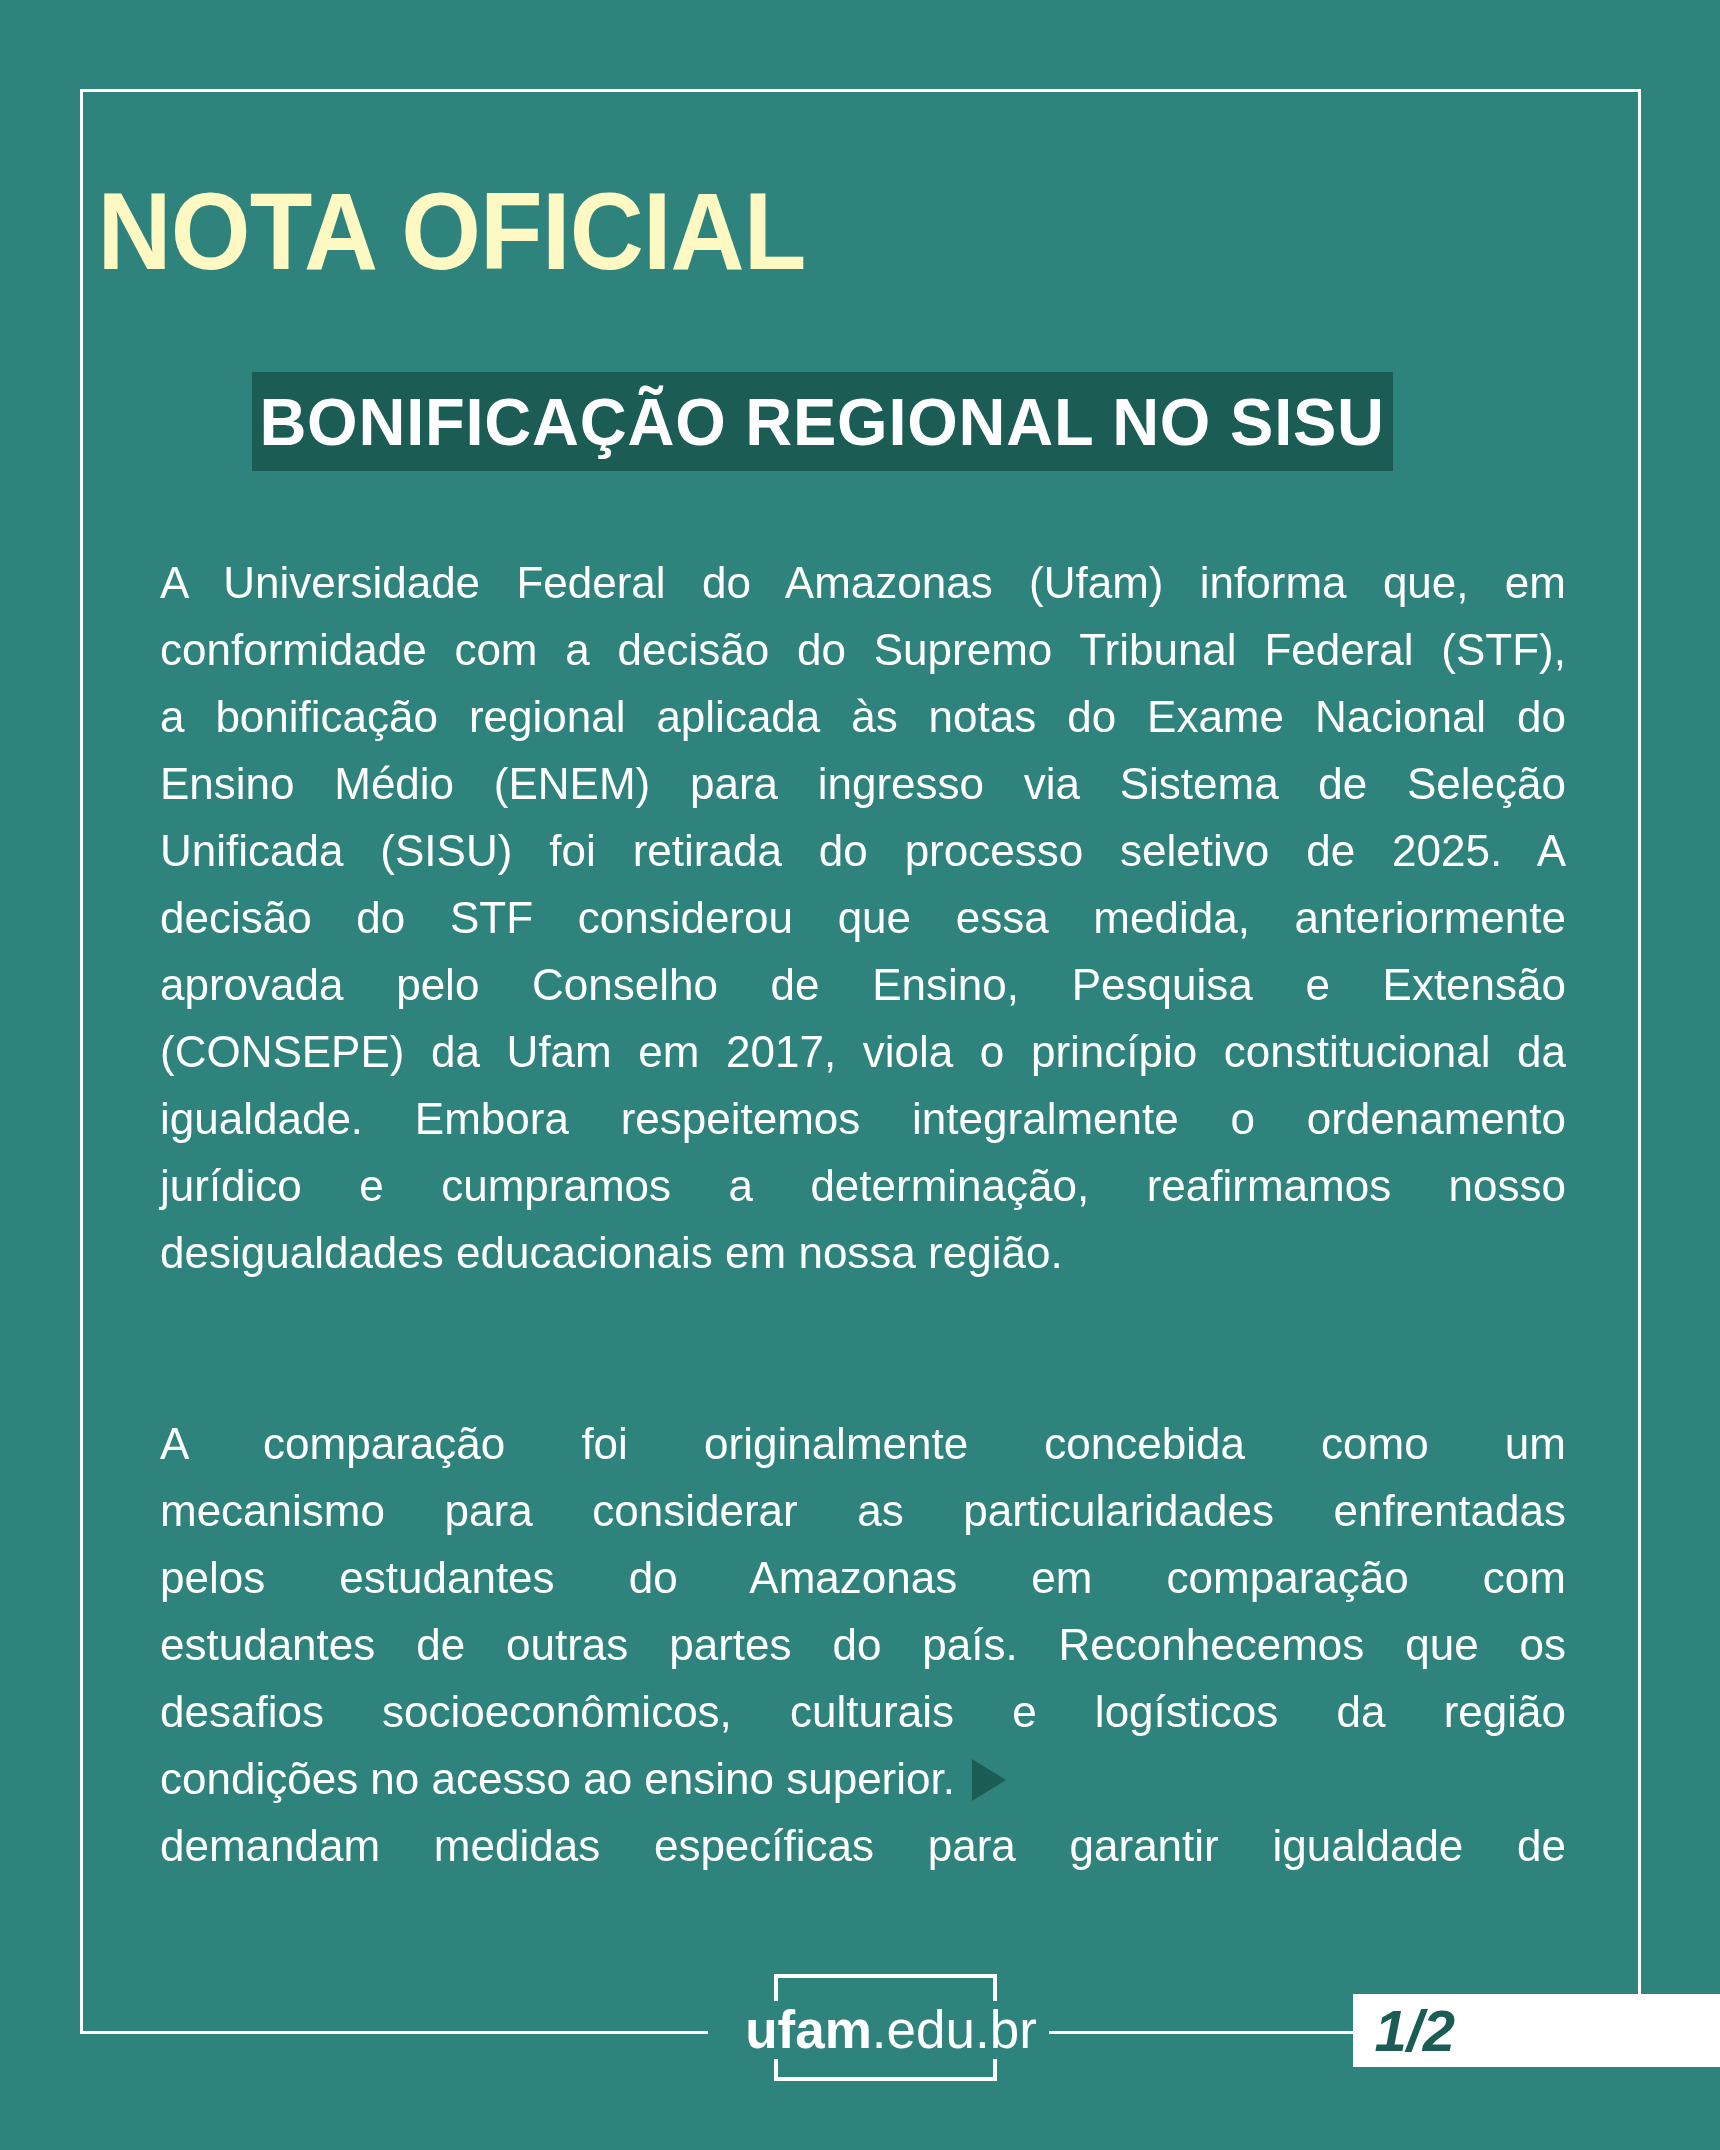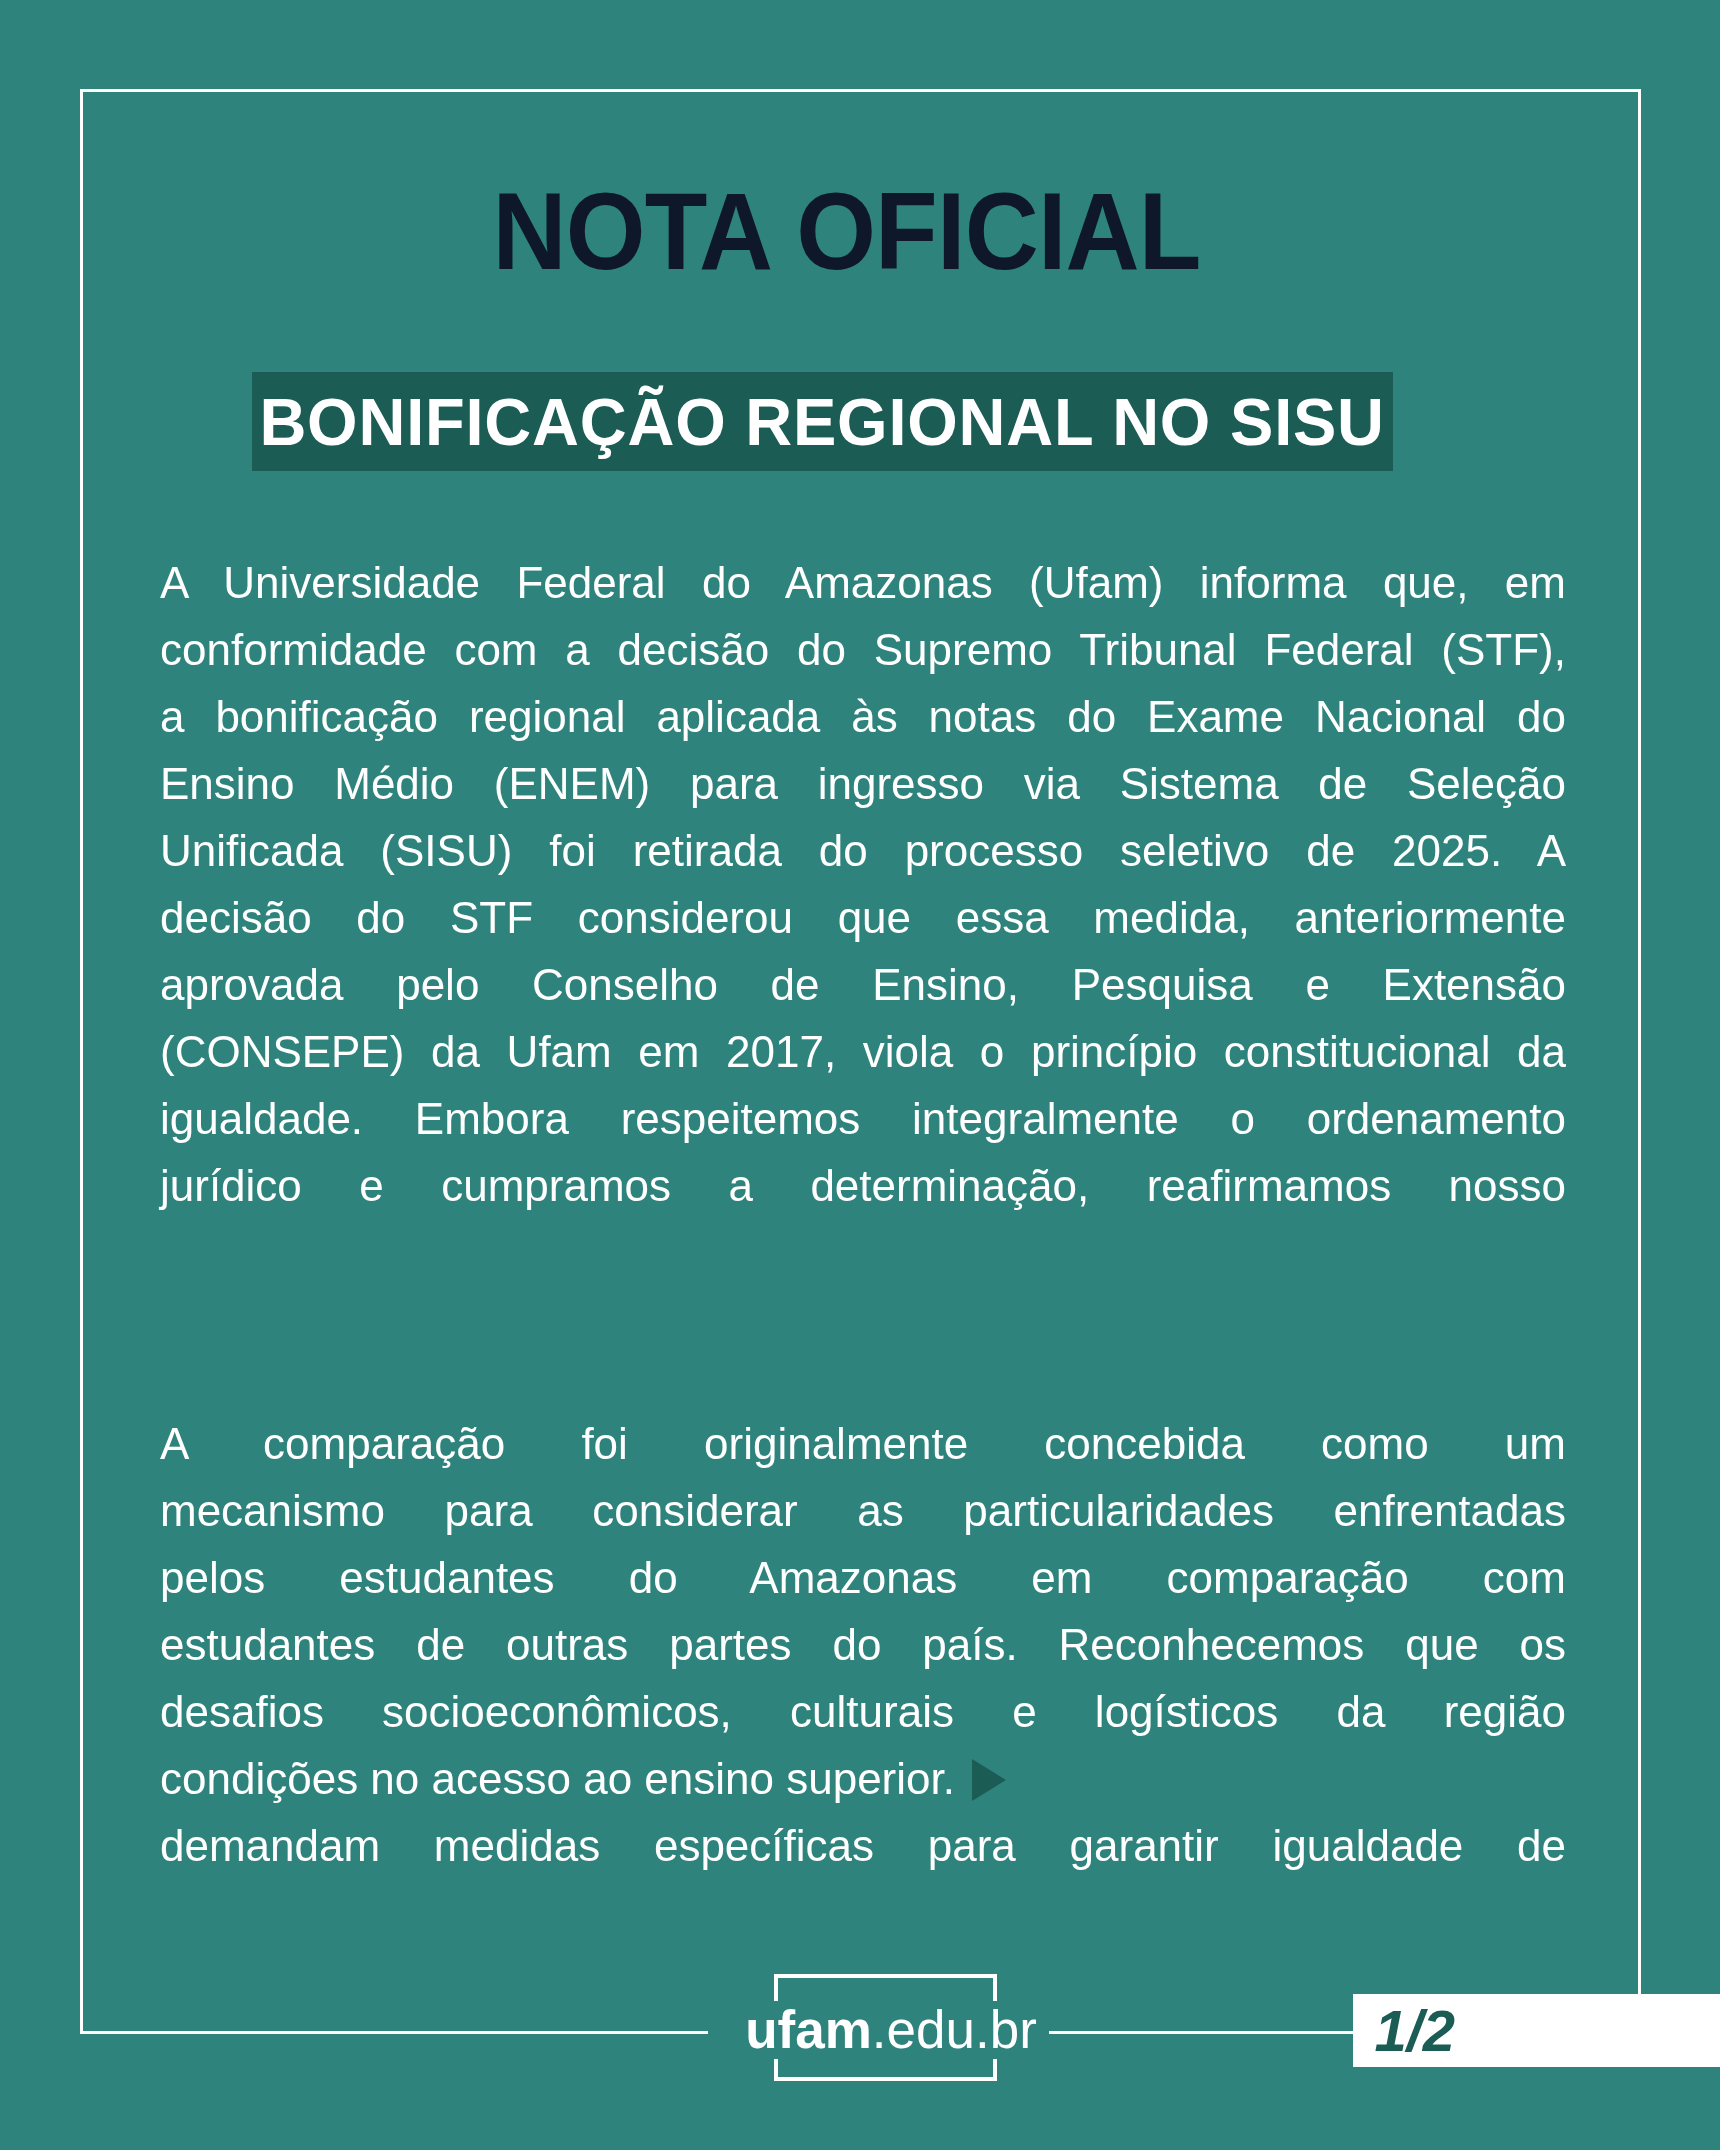--- a/index.html
+++ b/index.html
@@ -15,23 +15,22 @@
   
   .frame-line{position:absolute;background:#FFFFFF;}
   #frame-top{left:80px;top:89px;width:1561px;height:3.1px;}
   #frame-left{left:80px;top:89px;width:3.1px;height:1944px;}
   #frame-right{left:1638px;top:89px;width:3.1px;height:1905px;}
   #frame-bottom-a{left:80px;top:2031px;width:693px;height:3.1px;}
   #frame-bottom-b{left:1043px;top:2031px;width:310px;height:3.1px;}
 
   
   .title{
-    left:66px;top:177px;width:1561px;
-    text-align:center;
-    color:#0f172a;
+    left:75px;top:177px;width:1561px;
+    color:#fef9c3;
     font-size:109px;line-height:109px;font-weight:700;
     letter-spacing:-0.8px;
   }
   .title .squeeze{display:inline-block;transform:scaleX(.94);transform-origin:center;}
 
   
   .banner{
     left:252px;top:372px;width:1141px;height:99px;
     background:var(--banner,#1B5D54);
     display:flex;align-items:center;justify-content:center;
@@ -119,20 +118,21 @@
     <div class="line">A Universidade Federal do Amazonas (Ufam) informa que, em</div>
     <div class="line">conformidade com a decisão do Supremo Tribunal Federal (STF),</div>
     <div class="line">a bonificação regional aplicada às notas do Exame Nacional do</div>
     <div class="line">Ensino Médio (ENEM) para ingresso via Sistema de Seleção</div>
     <div class="line">Unificada (SISU) foi retirada do processo seletivo de 2025. A</div>
     <div class="line">decisão do STF considerou que essa medida, anteriormente</div>
     <div class="line">aprovada pelo Conselho de Ensino, Pesquisa e Extensão</div>
     <div class="line">(CONSEPE) da Ufam em 2017, viola o princípio constitucional da</div>
     <div class="line">igualdade. Embora respeitemos integralmente o ordenamento</div>
     <div class="line">jurídico e cumpramos a determinação, reafirmamos nosso</div>
+    <div class="line last">desigualdades educacionais em nossa região.</div>
   </div>
 <div class="abs para" id="paragraph-2">
     <div class="line">A comparação foi originalmente concebida como um</div>
     <div class="line">mecanismo para considerar as particularidades enfrentadas</div>
     <div class="line">pelos estudantes do Amazonas em comparação com</div>
     <div class="line">estudantes de outras partes do país. Reconhecemos que os</div>
     <div class="line">desafios socioeconômicos, culturais e logísticos da região</div>
     <div class="line last">condições no acesso ao ensino superior.<span class="arrow"></span></div>
     <div class="line">demandam medidas específicas para garantir igualdade de</div>
   </div>

